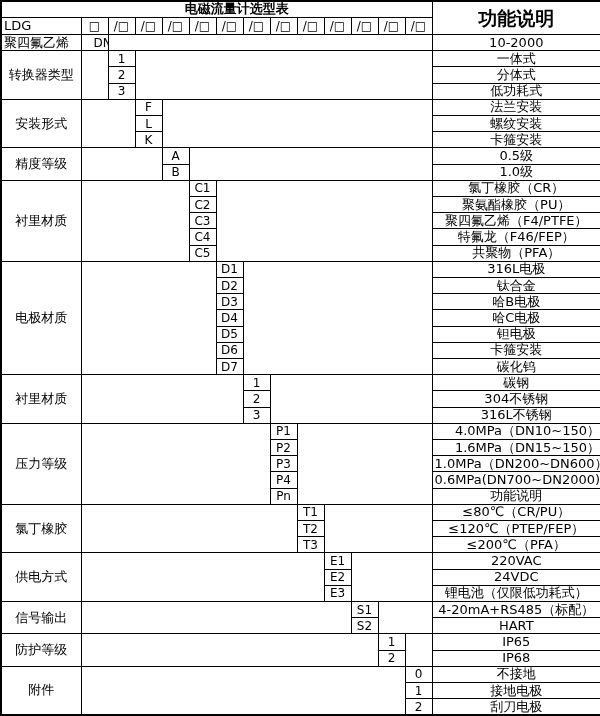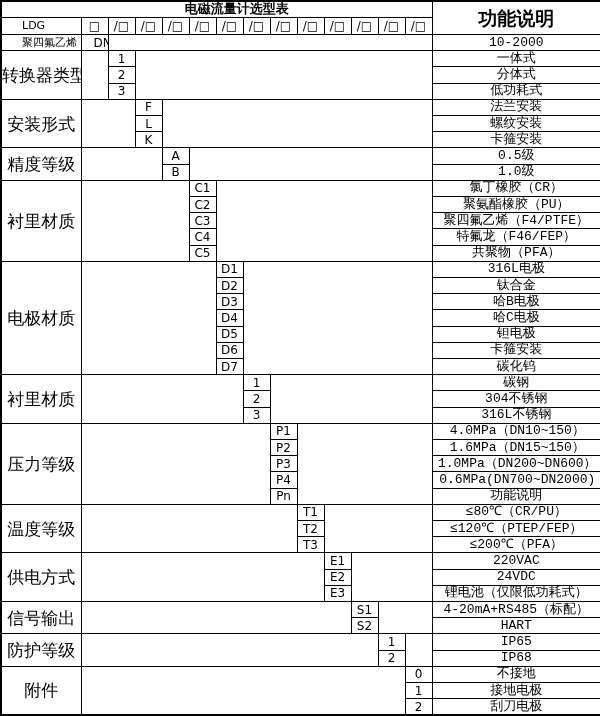--- a/index.html
+++ b/index.html
@@ -19,26 +19,26 @@
     line-height: 14px;
     text-align: center;
     vertical-align: middle;
     white-space: nowrap;
     overflow: hidden;
   }
   tr { height: 16px; }
   tr.hdr { height: 17px; }
   td.title    { font-size: 13px; font-weight: bold; padding-left: 40px; }
   td.func-h   { font-size: 19px; font-weight: bold; }
-  td.lbl      { font-size: 17px; }
-  td.lbl-left { font-size: 11px; text-align: left; padding-left: 20px; }
+  td.lbl      { font-size: 13px; }
+  td.lbl-left { font-size: 13px; text-align: left; padding-left: 2px; }
   td.code     { font-size: 12px; }
   td.code-left{ font-size: 12px; text-align: left; padding-left: 12px; }
-  td.func     { font-size: 13px; font-family: Liberation Mono, monospace; }
-  td.left     { text-align: center; padding-left: 2px; }
+  td.func     { font-size: 13px; }
+  td.left     { text-align: right; padding-left: 2px; }
   td.fill     { background: #ffffff; }
 </style>
 </head>
 <body>
 
 <table>
   <colgroup>
     <col style="width:80px">
     <col style="width:27px">
       <col style="width:27px">
@@ -220,21 +220,21 @@
   <tr>
     <td class="code">P4</td>
     <td class="func left">0.6MPa(DN700~DN2000)</td>
   </tr>
   <tr>
     <td class="code">Pn</td>
     <td class="func">功能说明</td>
   </tr>
 
   <tr>
-    <td class="lbl" rowspan="3">温度等级</td>
+    <td class="lbl" rowspan="3">氯丁橡胶</td>
     <td class="fill" rowspan="3" colspan="8"></td>
     <td class="code">T1</td>
     <td class="fill" rowspan="3" colspan="4"></td>
     <td class="func">≤80℃（CR/PU）</td>
   </tr>
   <tr>
     <td class="code">T2</td>
     <td class="func">≤120℃（PTEP/FEP）</td>
   </tr>
   <tr>

